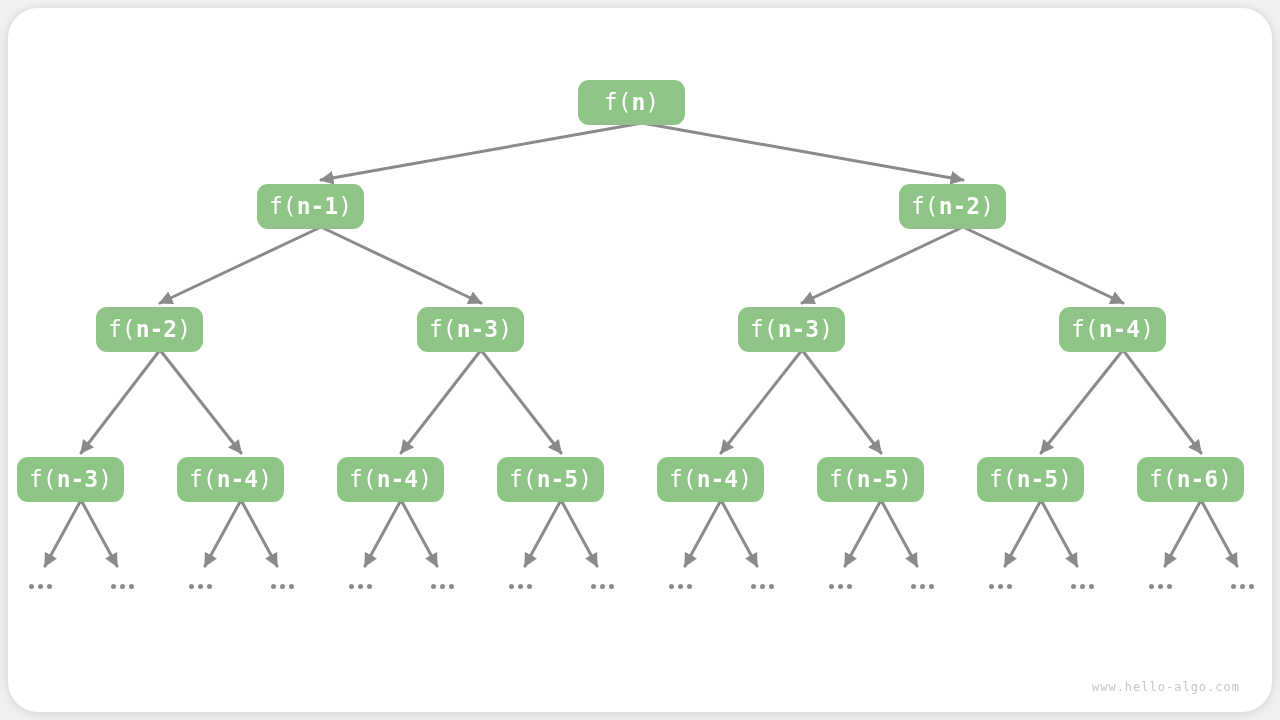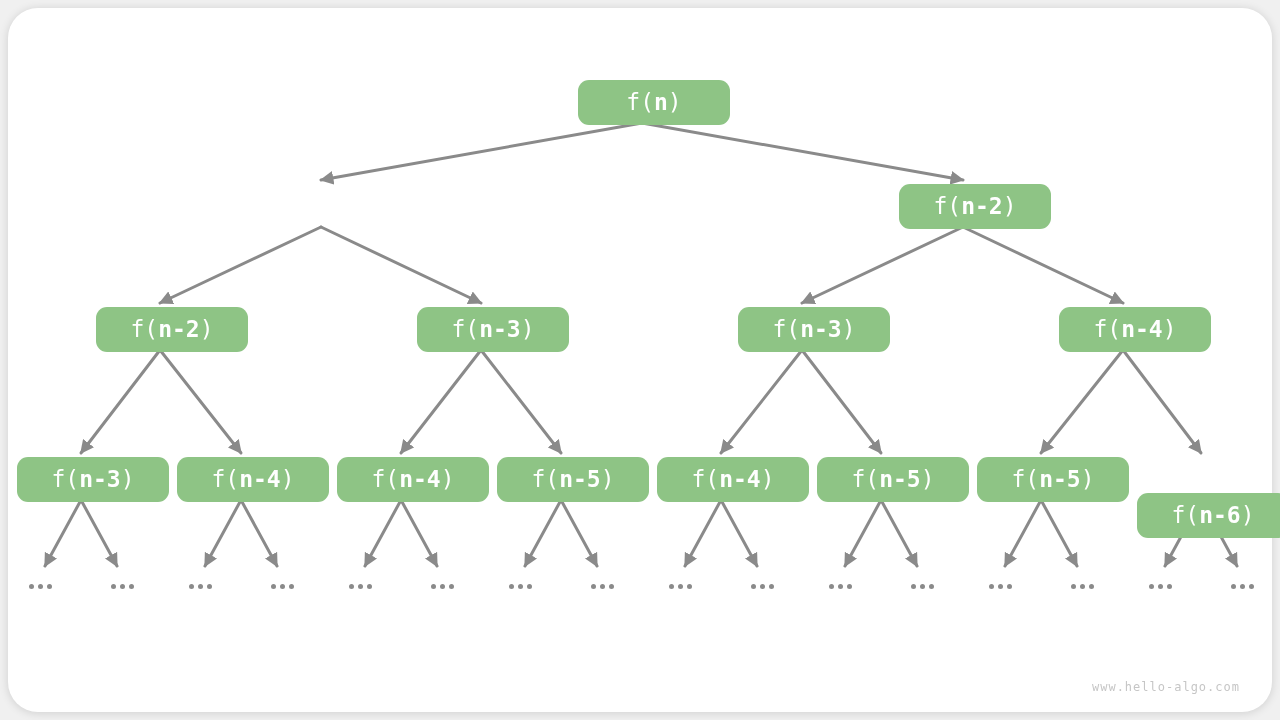--- a/index.html
+++ b/index.html
@@ -28,21 +28,21 @@
   }
   .canvas{
     position:absolute;left:0;top:0;width:1280px;height:720px;
   }
   svg.edges{
     position:absolute;left:0;top:0;width:1280px;height:720px;
     pointer-events:none;
   }
   .node{
     position:absolute;
-    width:152px;height:45px;
+    width:107px;height:45px;
     background:var(--node-bg);
     border-radius:11px;
     color:var(--node-text);
     font-size:23px;
     line-height:45px;
     text-align:center;
     white-space:nowrap;
     letter-spacing:0px;
   }
   .node .pre,.node .post{font-weight:400;}
@@ -104,33 +104,34 @@
       <line x1="721" y1="500" x2="757" y2="566" stroke="#8a8a8a" stroke-width="3" stroke-linecap="round" marker-end="url(#arw)"></line>
       <line x1="881" y1="500" x2="845" y2="566" stroke="#8a8a8a" stroke-width="3" stroke-linecap="round" marker-end="url(#arw)"></line>
       <line x1="881" y1="500" x2="917" y2="566" stroke="#8a8a8a" stroke-width="3" stroke-linecap="round" marker-end="url(#arw)"></line>
       <line x1="1041" y1="500" x2="1005" y2="566" stroke="#8a8a8a" stroke-width="3" stroke-linecap="round" marker-end="url(#arw)"></line>
       <line x1="1041" y1="500" x2="1077" y2="566" stroke="#8a8a8a" stroke-width="3" stroke-linecap="round" marker-end="url(#arw)"></line>
       <line x1="1201" y1="500" x2="1165" y2="566" stroke="#8a8a8a" stroke-width="3" stroke-linecap="round" marker-end="url(#arw)"></line>
       <line x1="1201" y1="500" x2="1237" y2="566" stroke="#8a8a8a" stroke-width="3" stroke-linecap="round" marker-end="url(#arw)"></line>
     </svg>
   <div class="watermark">www.hello-algo.com</div>
 <div class="node" style="left: 578px; top: 80px;"><span class="pre">f(</span><span class="var">n</span><span class="post">)</span></div>
+    <div class="node" style="left: 257px; top: 184px;"><span class="pre">f(</span><span class="var">n-1</span><span class="post">)</span></div>
     <div class="node" style="left: 899px; top: 184px;"><span class="pre">f(</span><span class="var">n-2</span><span class="post">)</span></div>
     <div class="node" style="left: 96px; top: 307px;"><span class="pre">f(</span><span class="var">n-2</span><span class="post">)</span></div>
     <div class="node" style="left: 417px; top: 307px;"><span class="pre">f(</span><span class="var">n-3</span><span class="post">)</span></div>
     <div class="node" style="left: 738px; top: 307px;"><span class="pre">f(</span><span class="var">n-3</span><span class="post">)</span></div>
     <div class="node" style="left: 1059px; top: 307px;"><span class="pre">f(</span><span class="var">n-4</span><span class="post">)</span></div>
     <div class="node" style="left: 17px; top: 457px;"><span class="pre">f(</span><span class="var">n-3</span><span class="post">)</span></div>
     <div class="node" style="left: 177px; top: 457px;"><span class="pre">f(</span><span class="var">n-4</span><span class="post">)</span></div>
     <div class="node" style="left: 337px; top: 457px;"><span class="pre">f(</span><span class="var">n-4</span><span class="post">)</span></div>
     <div class="node" style="left: 497px; top: 457px;"><span class="pre">f(</span><span class="var">n-5</span><span class="post">)</span></div>
     <div class="node" style="left: 657px; top: 457px;"><span class="pre">f(</span><span class="var">n-4</span><span class="post">)</span></div>
     <div class="node" style="left: 817px; top: 457px;"><span class="pre">f(</span><span class="var">n-5</span><span class="post">)</span></div>
     <div class="node" style="left: 977px; top: 457px;"><span class="pre">f(</span><span class="var">n-5</span><span class="post">)</span></div>
-    <div class="node" style="left: 1137px; top: 457px; margin-top: 36px;"><span class="pre">f(</span><span class="var">n-6</span><span class="post">)</span></div>
+    <div class="node" style="left: 1137px; top: 457px;"><span class="pre">f(</span><span class="var">n-6</span><span class="post">)</span></div>
     <div class="dot-group" style="left: 29px; top: 584px;">
       <span class="dot"></span>
       <span class="dot"></span>
       <span class="dot"></span>
     </div>
     <div class="dot-group" style="left: 111px; top: 584px;">
       <span class="dot"></span>
       <span class="dot"></span>
       <span class="dot"></span>
     </div>

